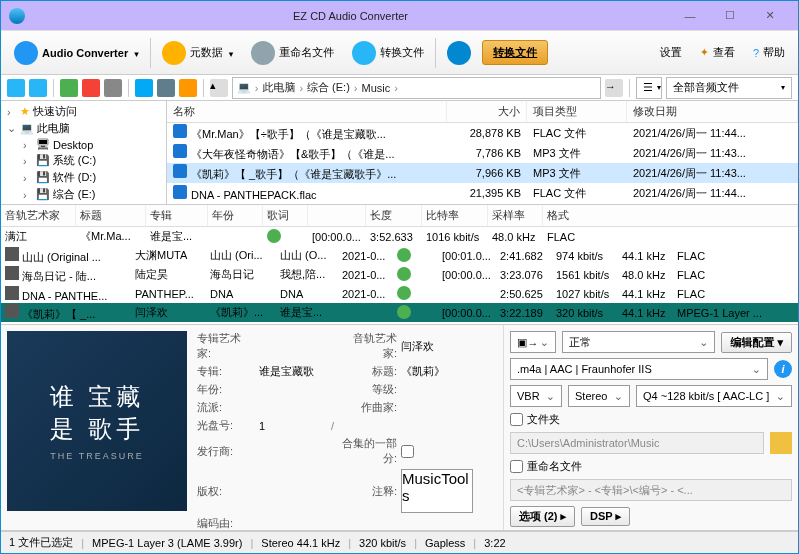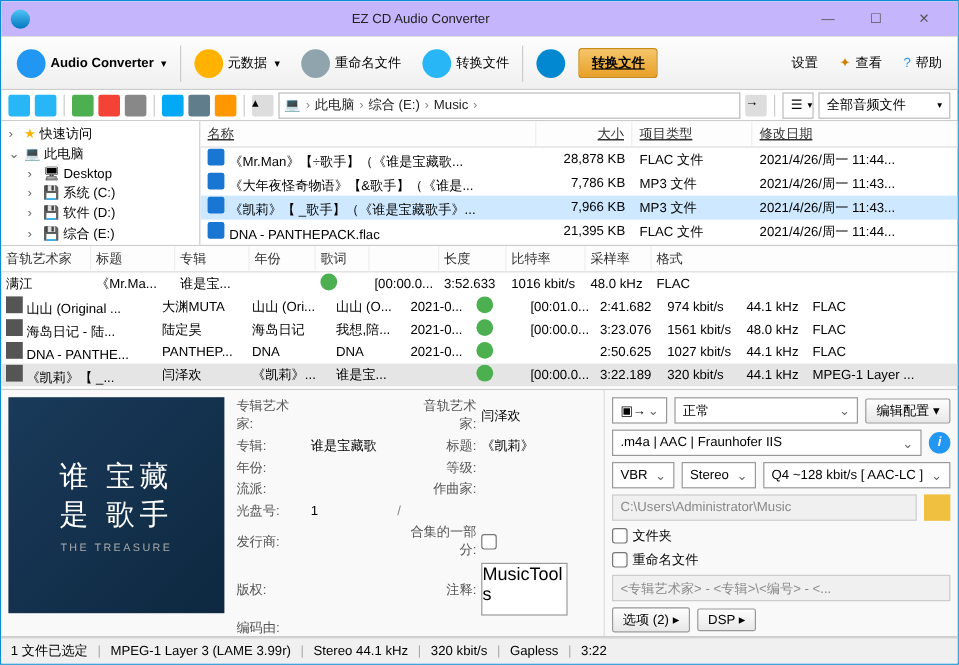--- a/index.html
+++ b/index.html
@@ -21,31 +21,31 @@
 .iconrow .crumb span { color: #222; }
 .iconrow .crumb .sep2 { color: #888; }
 .dropdown { border: 1px solid #bbb; height: 22px; padding: 0 6px; display: flex; align-items: center; gap: 4px; background: #fff; cursor: pointer; }
 .midrow { display: flex; height: 104px; border-bottom: 1px solid #ccc; }
 .sidebar { width: 166px; border-right: 1px solid #ccc; background: #fff; overflow: hidden; }
 .tree { padding: 2px 4px; }
 .tree .item { display: flex; align-items: center; gap: 3px; padding: 1px 2px; cursor: pointer; }
 .tree .item .exp { width: 10px; color: #666; }
 .tree .child { margin-left: 16px; }
 .filegrid { flex: 1; overflow: hidden; }
-.gridhdr { display: flex; background: #fdfdfd; border-bottom: 1px solid #ddd; height: 22px; text-decoration: underline; }
+.gridhdr { display: flex; background: #fdfdfd; border-bottom: 1px solid #ddd; height: 22px; }
 .gridhdr .col { border-right: 1px solid #eee; padding: 3px 6px; color: #333; }
 .gridrow { display: flex; height: 20px; align-items: center; justify-content: flex-end; }
 .gridrow.sel { background: #cde8ff; }
 .gridrow .cell { padding: 1px 6px; overflow: hidden; white-space: nowrap; text-overflow: ellipsis; }
 .gridrow .fico { width: 14px; height: 14px; background: #1976d2; border-radius: 2px; margin-right: 4px; display: inline-block; }
 .tracklist { height: 120px; border-bottom: 1px solid #ccc; overflow: hidden; }
 .tlhdr { display: flex; background: #fdfdfd; border-bottom: 1px solid #ddd; height: 22px; }
 .tlhdr .col { border-right: 1px solid #eee; padding: 3px 4px; color: #333; overflow: hidden; white-space: nowrap; }
 .tlrow { display: flex; height: 19px; align-items: center; }
-.tlrow.sel { background: #e5e5e5; justify-content: center; }
+.tlrow.sel { background: #0f766e; justify-content: center; }
 .tlrow .cell { padding: 1px 4px; overflow: hidden; white-space: nowrap; text-overflow: ellipsis; }
 .tlrow .thumb { width: 14px; height: 14px; background: #555; margin-right: 3px; display: inline-block; }
 .tlrow .stico { width: 14px; height: 14px; background: #4caf50; border-radius: 50%; display: inline-block; }
 .bottom { flex: 1; display: flex; border-bottom: 1px solid #ccc; overflow: hidden; background: #f9f9f9; }
 .cover { width: 180px; height: 180px; margin: 6px; background: linear-gradient(135deg,#1a3a5a,#0d2840); color: #fff; display: flex; flex-direction: column; align-items: center; justify-content: center; }
 .cover .big { font-size: 24px; letter-spacing: 4px; }
 .cover .sm { font-size: 9px; letter-spacing: 2px; margin-top: 6px; color: #aaa; }
 .meta { width: 310px; padding: 6px 4px; }
 .metarow { display: flex; margin-bottom: 3px; align-items: center; }
 .metarow .lbl { width: 62px; text-align: left; color: #555; padding-right: 4px; }
@@ -56,21 +56,21 @@
 .settings { flex: 1; padding: 6px; border-left: 1px solid #ddd; }
 .settings .row { display: flex; gap: 6px; margin-bottom: 5px; align-items: center; }
 .settings .sel { border: 1px solid #999; height: 22px; padding: 0 6px; display: flex; align-items: center; background: #fff; cursor: pointer; }
 .settings .sel::after { content: "⌄"; margin-left: auto; color: #666; }
 .settings .selsm { flex: 0 0 auto; }
 .settings .chk { display: flex; align-items: center; gap: 4px; }
 .settings input[type=checkbox] { width: 13px; height: 13px; }
 .settings .folder { border: 1px solid #ccc; background: #f0f0f0; height: 22px; padding: 0 6px; display: flex; align-items: center; color: #888; flex: 1; }
 .statusbar { height: 22px; background: #f0f0f0; display: flex; align-items: center; padding: 0 8px; gap: 8px; border-top: 1px solid #ccc; }
 .statusbar .sep { color: #aaa; }
-.btn { border: 1px solid #999; background: linear-gradient(#fefefe,#e8e8e8); padding: 2px 8px; cursor: pointer; border-radius: 2px; }
+.btn { border: 1px solid #999; background: linear-gradient(#fefefe,#e8e8e8); padding: 2px 8px; cursor: pointer; border-radius: 2px; font-weight: bold; }
 .infoico { width: 18px; height: 18px; border-radius: 50%; background: #2196f3; color: #fff; display: inline-flex; align-items: center; justify-content: center; font-style: italic; font-weight: bold; cursor: pointer; }
 </style>
 </head>
 <body>
 
 <div class="titlebar">
   <span class="icon"></span>
   <span class="title">EZ CD Audio Converter</span>
   <div class="winbtn">—</div>
   <div class="winbtn">☐</div>
@@ -133,21 +133,21 @@
       <span>此电脑</span>
     <span class="sep2">›</span>
       <span>综合 (E:)</span>
     <span class="sep2">›</span>
       <span>Music</span>
     <span class="sep2">›</span>
   </div>
   <span class="smico">→</span>
   <span class="sep"></span>
   <div class="dropdown" style="width:26px">☰<span style="font-size:8px">▾</span></div>
-  <div class="dropdown" style="width:110px">
+  <div class="dropdown" style="width:126px">
       <span>全部音频文件</span>
       <span style="margin-left:auto;font-size:8px">▾</span>
     </div>
 </div>
 
 <div class="midrow">
   <div class="sidebar">
     <div class="tree">
       <div class="item">
           <span class="exp">›</span>
@@ -378,27 +378,27 @@
       <div class="sel selsm" style="width:52px">
           <span>VBR</span>
         </div>
       <div class="sel selsm" style="width:62px">
           <span>Stereo</span>
         </div>
       <div class="sel" style="flex:1">
           <span>Q4 ~128 kbit/s [ AAC-LC ]</span>
         </div>
     </div>
-    <div class="row">
-        <div class="folder">C:\Users\Administrator\Music</div>
-        <span class="smico" style="background:#f0c040;width:22px;height:22px"></span>
-      </div>
     <div class="row chk">
         <input type="checkbox" style="">
         <span>文件夹</span>
+      </div>
+    <div class="row">
+        <div class="folder">C:\Users\Administrator\Music</div>
+        <span class="smico" style="background:#f0c040;width:22px;height:22px"></span>
       </div>
     <div class="row chk">
         <input type="checkbox" style="">
         <span>重命名文件</span>
       </div>
     <div class="row">
         <div class="folder">&lt;专辑艺术家&gt; - &lt;专辑&gt;\&lt;编号&gt; - &lt;...</div>
       </div>
     <div class="row">
       <div class="btn"><span>选项 (2)</span> ▸</div>

